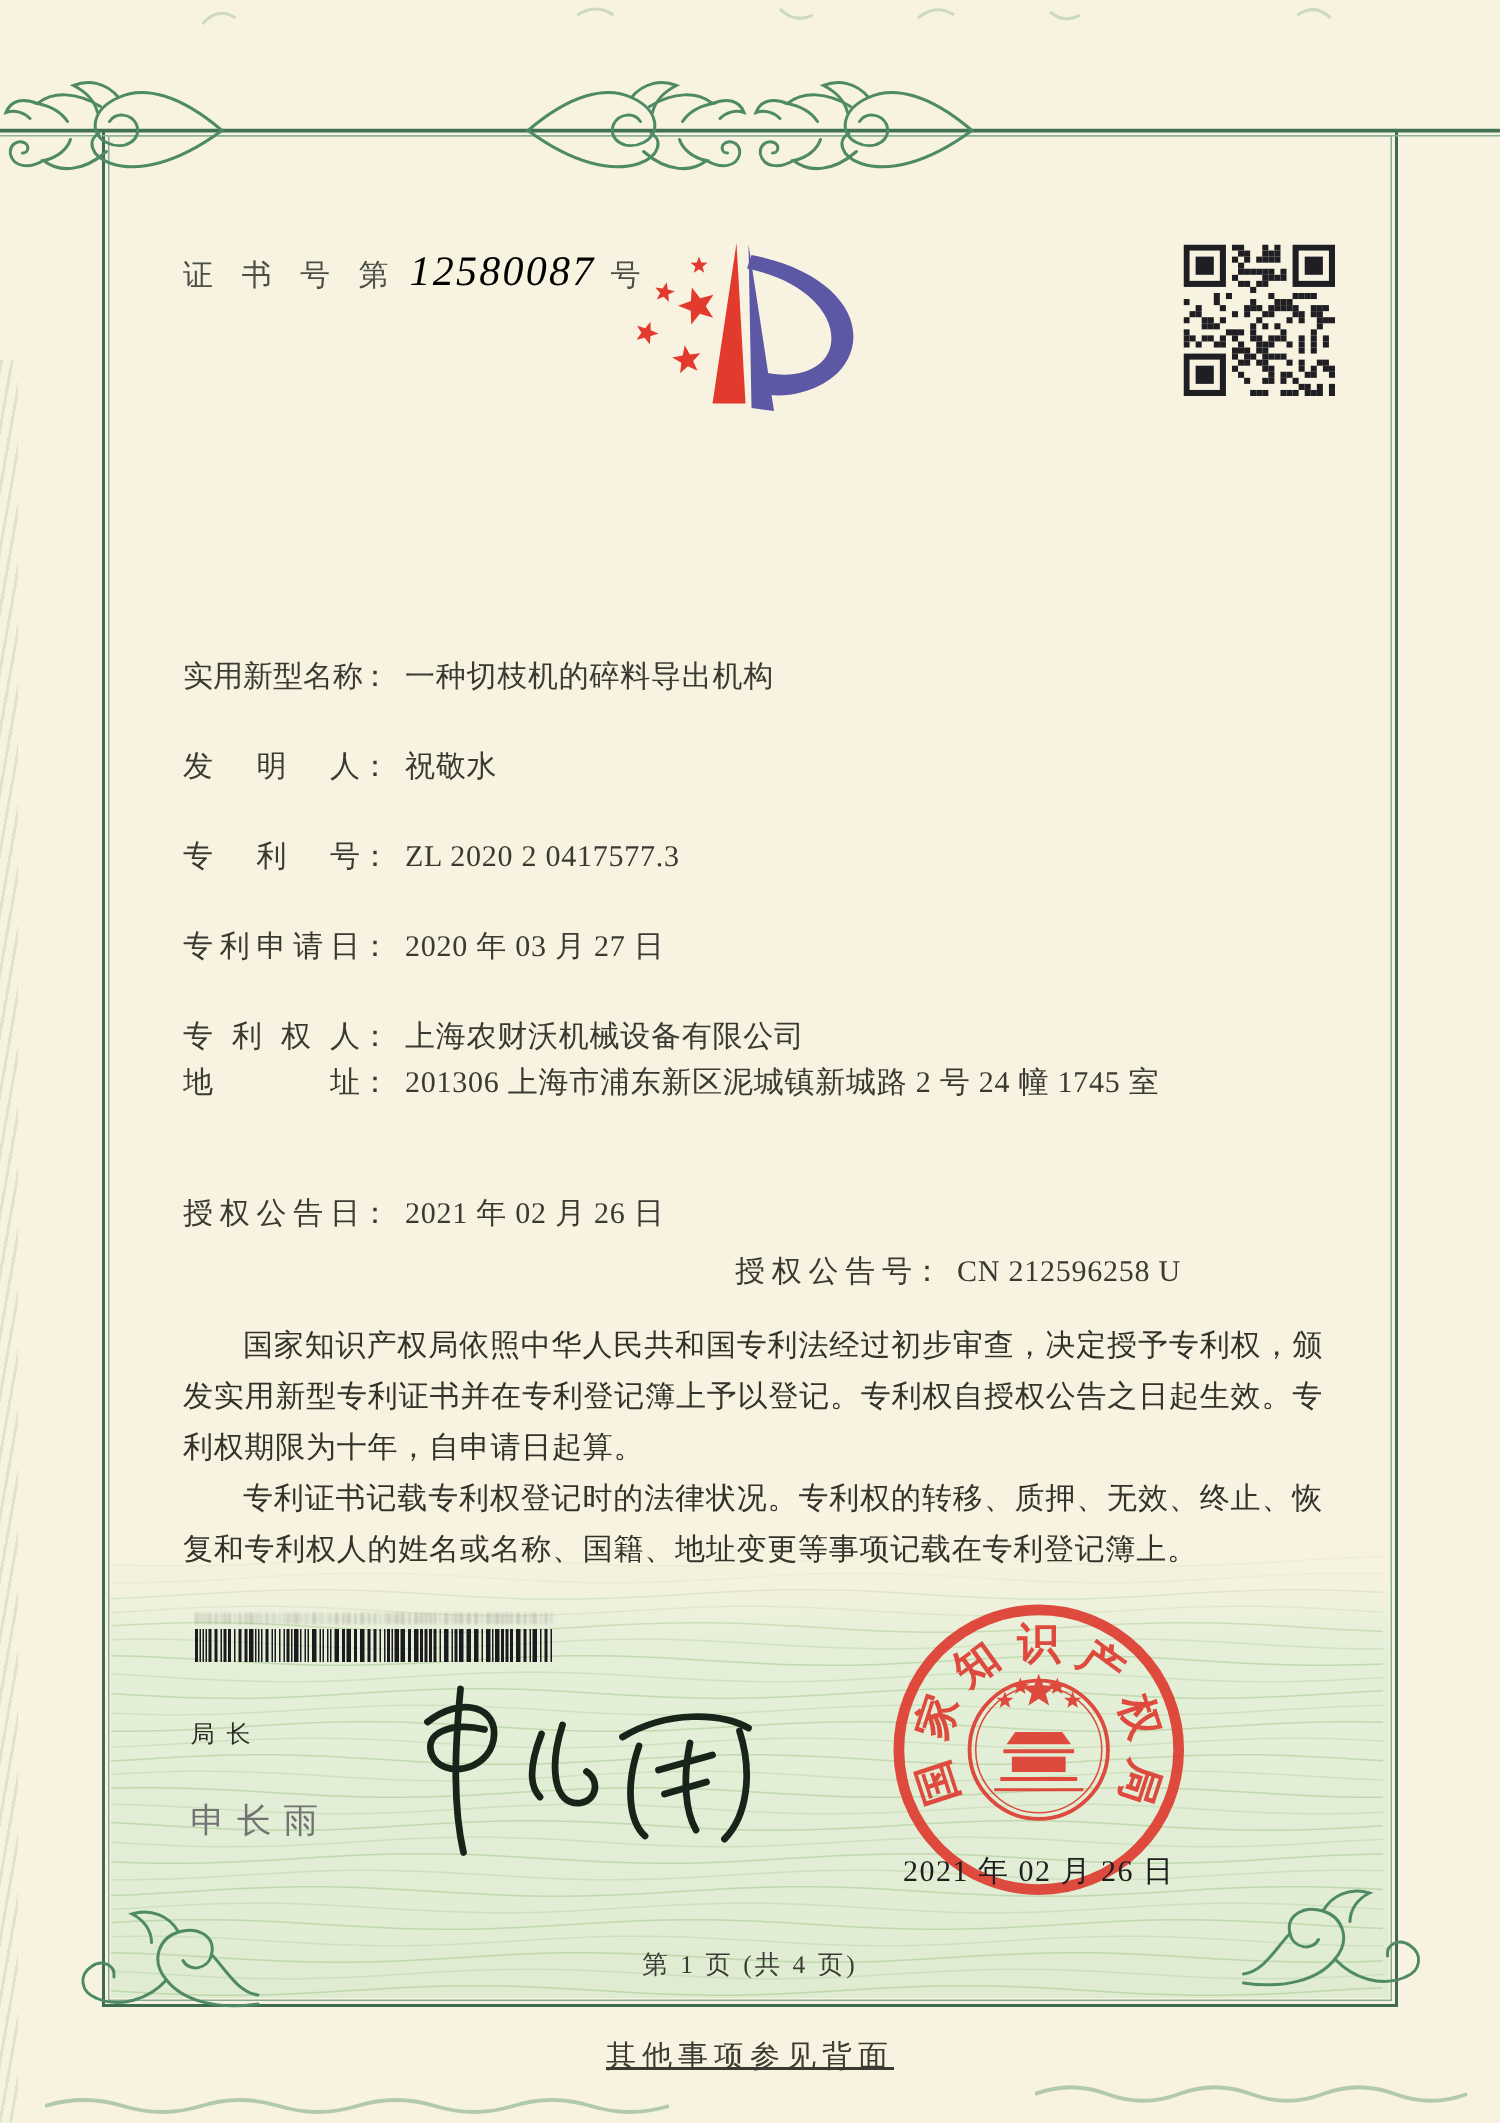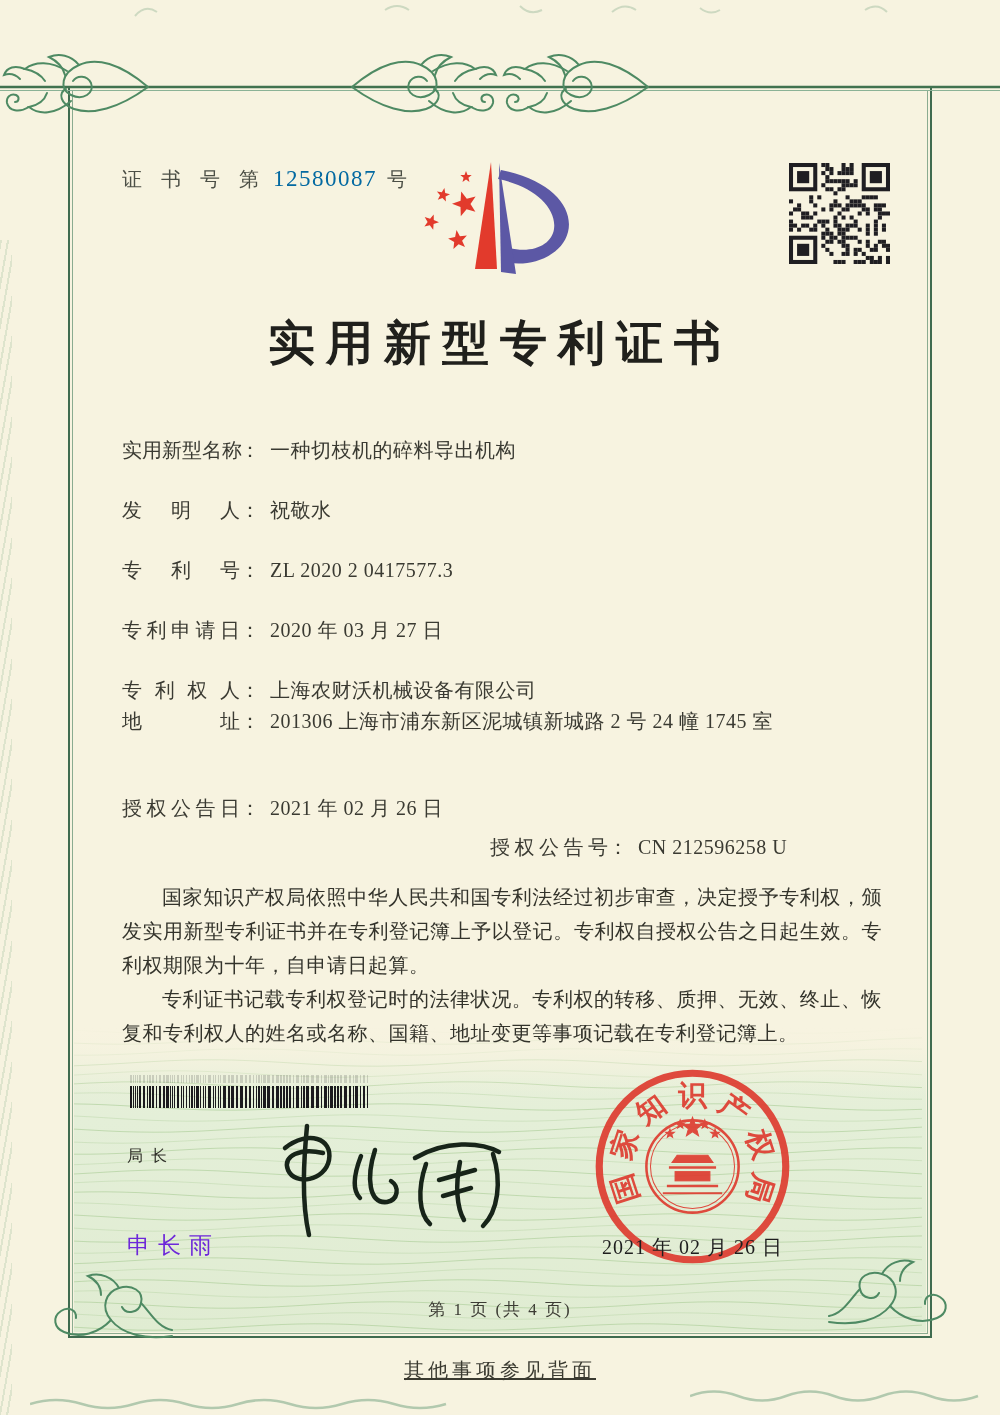--- a/index.html
+++ b/index.html
@@ -18,42 +18,42 @@
   }
   .frame-inner{position:absolute;inset:2px;border:1px solid #8aab90;pointer-events:none;}
   
   .band{position:absolute;left:4px;right:4px;bottom:4px;height:306px;overflow:hidden;z-index:1;}
   .band-fill{position:absolute;inset:0;background:linear-gradient(180deg,rgba(228,239,216,0) 0%,rgba(228,239,216,.85) 18%,#e4efd8 30%,#e0ecd2 100%);}
   .band svg{position:absolute;left:0;top:0;}
   .band-fade{position:absolute;left:0;right:0;top:0;height:70px;background:linear-gradient(180deg,#f7f3e0 0%,rgba(247,243,224,0) 100%);}
   
   .cert-no{position:absolute;left:122px;top:166px;font-size:20px;z-index:2;}
   .cert-no .zh{letter-spacing:7px;color:#4c4f46;}
-  .cert-no .num{font-size:23px;color:#0369a1;letter-spacing:1.5px;padding-left:2px;}
+  .cert-no .num{font-size:28px;color:#000000;letter-spacing:1.5px;padding-left:2px;font-style:italic;}
   .cert-no .suf{letter-spacing:0;color:#4c4f46;padding-left:5px;}
   .logo{position:absolute;left:422px;top:156px;z-index:2;}
   .qr{position:absolute;left:789px;top:163px;z-index:2;}
   .title{
     position:absolute;left:0;right:0;top:312px;text-align:center;
     font-size:47px;font-weight:600;letter-spacing:11px;color:#20201c;z-index:2;
   }
   
   .row{position:absolute;left:122px;width:760px;font-size:20px;color:#3a3a32;z-index:2;white-space:nowrap;}
   .lab{display:inline-block;width:118px;text-align:justify;text-align-last:justify;vertical-align:bottom;color:#3a3a32;}
   .colon{display:inline-block;}
   .val{padding-left:10px;letter-spacing:.5px;}
   .grant2{position:absolute;left:368px;top:0;white-space:nowrap;margin-top:39px;}
   
   .paras{position:absolute;left:122px;top:880px;width:760px;z-index:2;}
   .paras p{margin:0;text-indent:2em;font-size:20px;line-height:34px;letter-spacing:.5px;text-align:justify;color:#33332b;}
   
   .barcode{position:absolute;left:128px;top:1086px;z-index:2;}
   .barcode-echo{position:absolute;left:128px;top:1075px;opacity:.16;filter:blur(.6px);z-index:2;}
   .director-title{position:absolute;left:127px;top:1146px;font-size:16px;letter-spacing:8px;color:#2c2c26;z-index:3;}
-  .director-name{position:absolute;left:127px;top:1230px;font-size:23px;letter-spacing:8px;color:#6d28d9;z-index:3;}
+  .director-name{position:absolute;left:127px;top:1198px;font-size:23px;letter-spacing:8px;color:#737373;z-index:3;}
   .signature{position:absolute;left:263px;top:1118px;z-index:3;}
   .seal{position:absolute;left:590px;top:1064px;z-index:4;opacity:.9;}
   .seal-date{position:absolute;left:602px;top:1234px;font-size:20px;letter-spacing:1px;color:#1e1e1e;z-index:5;white-space:nowrap;}
   .page-info{position:absolute;left:0;right:0;top:1298px;text-align:center;font-size:17px;letter-spacing:2px;color:#3c3c34;z-index:3;}
   .footer-note{position:absolute;left:0;right:0;top:1357px;text-align:center;font-size:20px;letter-spacing:4px;color:#3a3a30;text-decoration:underline;}
   
   .top-ornament{position:absolute;left:0;top:53px;z-index:2;}
   .corner-orn{position:absolute;z-index:3;}
   .corner-left{left:50px;top:1270px;}
   .corner-right{left:826px;top:1256px;}
@@ -338,21 +338,20 @@
       <rect x="4" y="4" width="20" height="20" fill="#f7f3e0"></rect>
       <rect x="8" y="8" width="12" height="12" fill="#1f1e22"></rect>
       <rect x="72" y="0" width="28" height="28" fill="#1f1e22"></rect>
       <rect x="76" y="4" width="20" height="20" fill="#f7f3e0"></rect>
       <rect x="80" y="8" width="12" height="12" fill="#1f1e22"></rect>
       <rect x="0" y="72" width="28" height="28" fill="#1f1e22"></rect>
       <rect x="4" y="76" width="20" height="20" fill="#f7f3e0"></rect>
       <rect x="8" y="80" width="12" height="12" fill="#1f1e22"></rect>
     </svg>
 
-  <div class="title">实用新型专利证书</div>
 
   <div class="row" style="top:437px">
     <span class="lab">实用新型名称</span><span class="colon">：</span><span class="val">一种切枝机的碎料导出机构</span>
   </div>
   <div class="row" style="top:497px">
     <span class="lab">发明人</span><span class="colon">：</span><span class="val">祝敬水</span>
   </div>
   <div class="row" style="top:557px">
     <span class="lab">专利号</span><span class="colon">：</span><span class="val">ZL 2020 2 0417577.3</span>
   </div>

